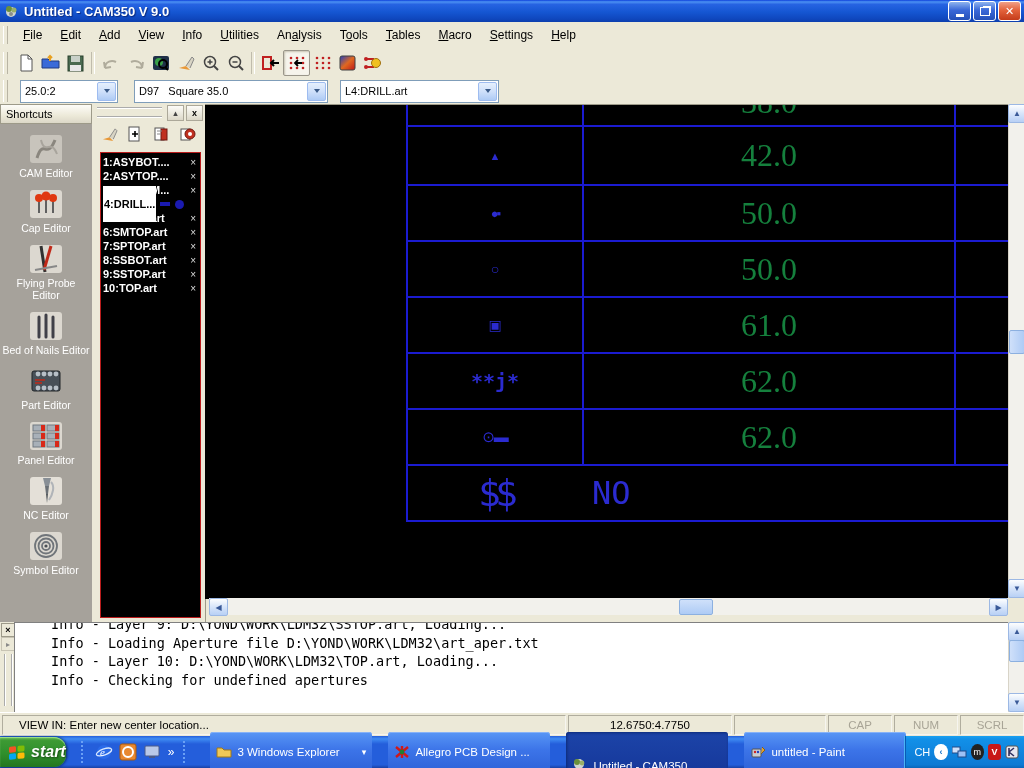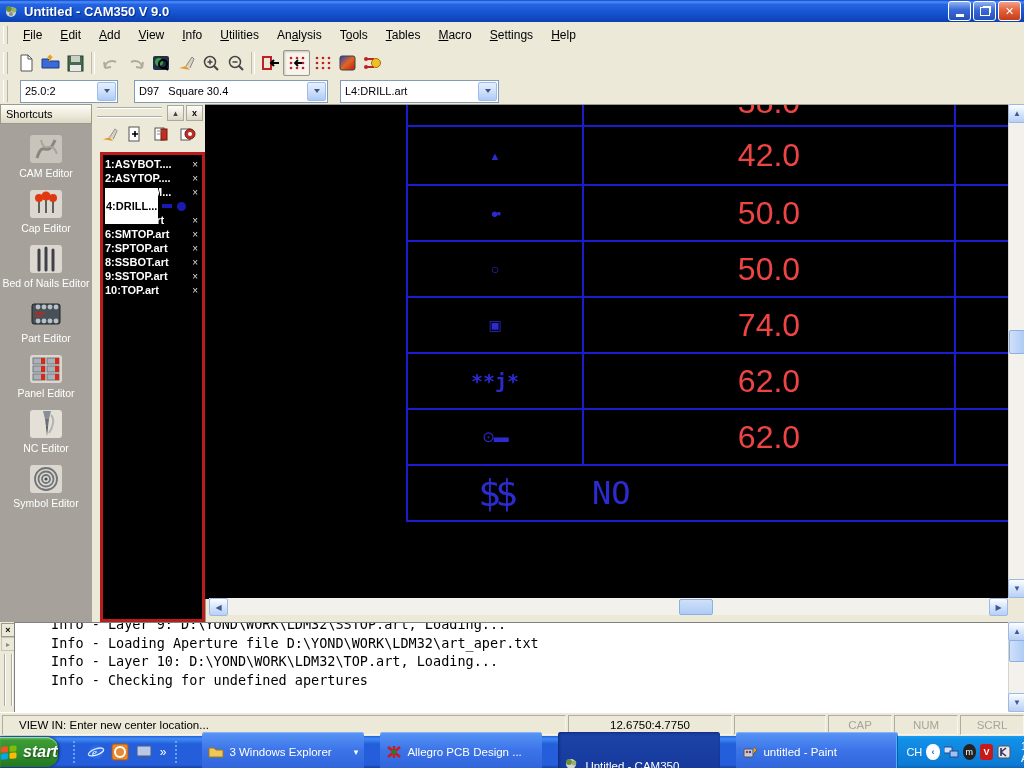--- a/index.html
+++ b/index.html
@@ -50,35 +50,35 @@
   
   .layer-panel{position:absolute;left:92px;top:104px;width:113px;height:518px;background:#ece9d8;border-right:1px solid #9d9a89;}
   .lp-header{height:17px;display:flex;align-items:center;padding:0 2px;}
   .lp-grip{flex:1;height:7px;border-top:2px groove #fff;border-bottom:2px groove #fff;margin:0 3px;}
   .lp-btn{width:15px;height:14px;border:1px solid #aca899;background:linear-gradient(180deg,#fdfcf8,#dcd8c8);
     font-size:9px;display:flex;align-items:center;justify-content:center;margin-left:2px;color:#444;}
   .lp-btn.x{font-weight:bold;color:#000;}
   .lp-tools{height:26px;display:flex;align-items:center;justify-content:space-around;padding:0 4px;}
   .lp-tool{width:21px;height:21px;display:flex;align-items:center;justify-content:center;}
   .layer-list{position:absolute;left:8px;top:48px;width:99px;height:462px;background:#000;
-    border:3px solid #b91c1c;overflow:hidden;padding-top:2px;}
+    border:1px solid #b91c1c;overflow:hidden;padding-top:2px;}
   .layer-row{display:flex;align-items:center;height:14px;margin:0 0 0 2px;}
   .layer-label{font-size:11px;font-weight:bold;color:#fff;white-space:nowrap;flex:1;}
   .layer-row.sel .layer-label{background:#fff;color:#000;flex:0 0 auto;padding:12px 1px;}
   .layer-x{font-size:10px;color:#ddd;margin-right:4px;}
   .sel-dash{width:10px;height:4px;background:#1a1ab0;margin-left:4px;}
   .sel-dot{width:9px;height:9px;border-radius:50%;background:#1a1ab0;margin-left:5px;margin-right:2px;}
   
   .canvas{position:absolute;left:205px;top:104px;width:803px;height:494px;background:#000;overflow:hidden;border-top:1px solid #9d9a89;}
   .dtable{position:absolute;left:201px;top:0;width:880px;border-left:2px solid #1b1bd0;}
   .t-row,.t-partial{display:flex;border-bottom:2px solid #1b1bd0;}
   .t-row{height:54px;} .t-row.r0{height:57px;} .t-partial{height:20px;overflow:hidden;}
   .t-sym{width:174px;display:flex;align-items:center;justify-content:center;color:#2b2bd0;}
   .t-val{width:370px;display:flex;align-items:center;justify-content:center;
-    font-family:Liberation Sans, sans-serif;font-size:32px;color:#ef4444;border-left:2px solid #1b1bd0;border-right:2px solid #1b1bd0;}
+    font-family:Liberation Serif, serif;font-size:32px;color:#15803d;border-left:2px solid #1b1bd0;border-right:2px solid #1b1bd0;}
   .t-note{flex:1;display:flex;align-items:center;font-family:"DejaVu Sans Mono",monospace;font-size:32px;color:#2b2bd0;padding-left:4px;white-space:nowrap;}
   .t-partial .t-val span{margin-top:-26px;}
   .sym0{font-size:11px;} .sym1{font-size:13px;letter-spacing:-2px;} .sym2{font-size:14px;} .sym3{font-size:14px;}
   .sym4{font-size:20px;font-weight:bold;font-family:"DejaVu Sans Mono",monospace;}
   .sym5{font-size:15px;letter-spacing:-1px;} .sym6{font-size:38px;font-family:"DejaVu Sans Mono",monospace;letter-spacing:-6px;padding-right:6px;}
   
   .sb{position:absolute;background:#f2f1ec;}
   .sb-v1{left:1008px;top:104px;width:16px;height:494px;border-left:1px solid #d8d4c8;}
   .sb-h1{left:209px;top:598px;width:799px;height:17px;}
   .sb-corner{position:absolute;left:1008px;top:598px;width:16px;height:17px;background:#ece9d8;}
@@ -112,21 +112,21 @@
   .st-blank{width:58px;}
   .st-ind{width:30px;justify-content:center;color:#a8a496;}
   
   .taskbar{position:absolute;left:0;top:736px;width:1024px;height:32px;
     background:linear-gradient(180deg,#245edb 0%,#3f8cf3 9%,#245edb 25%,#245edb 90%,#1941a5 100%);
     display:flex;align-items:center;}
   .start-btn{height:30px;width:95px;margin-top:0px;border-radius:0 12px 12px 0;
     background:linear-gradient(180deg,#6cbf5a 0%,#3d9a34 12%,#2f8f2c 55%,#24761f 100%);
     box-shadow:inset 0 1px 1px #9fe08c, 1px 0 3px #0a2a66;
     display:flex;align-items:center;color:#fff;font-style:italic;font-weight:bold;font-size:16px;
-    text-shadow:1px 1px 2px #1a4a14;}
+    text-shadow:1px 1px 2px #1a4a14;padding-left:8px;}
   .flag{width:18px;height:16px;display:inline-block;margin-right:5px;}
   .ql{display:flex;align-items:center;margin-left:10px;}
   .ql-grip{width:4px;height:22px;border-left:2px dotted #6aa0f5;margin:0 5px;}
   .ql-icon{width:20px;height:20px;margin:0 2px;display:flex;align-items:center;justify-content:center;border-radius:3px;}
   .ql-more{color:#fff;font-size:12px;margin:0 4px;}
   .task-btn{height:40px;width:150px;margin-left:16px;border-radius:3px;
     background:linear-gradient(180deg,#5896f5 0%,#3c74e8 45%,#2e62d8 100%);
     box-shadow:inset 0 1px 0 #86b2f8;display:flex;align-items:center;gap:5px;padding:0 6px;
     color:#fff;font-size:11.5px;white-space:nowrap;overflow:hidden;}
   .task-btn.active{background:linear-gradient(180deg,#1c44a8 0%,#16389b 100%);box-shadow:inset 1px 1px 3px #0d2a78;align-items:flex-end;}
@@ -303,21 +303,21 @@
 
   <div class="toolbar2">
     <span class="grip"></span>
     <span class="combo c1">
       <span class="cv">25.0:25.0</span>
       <span class="arrow">
           <i></i>
         </span>
     </span>
     <span class="combo c2">
-      <span class="cv">D97   Square 30.4</span>
+      <span class="cv">D97   Square 35.0</span>
       <span class="arrow">
           <i></i>
         </span>
     </span>
     <span class="combo c3">
       <span class="cv">L4:DRILL.art</span>
       <span class="arrow">
           <i></i>
         </span>
     </span>
@@ -340,20 +340,31 @@
           <div class="sc-icon">
             <svg width="34" height="30" viewBox="0 0 34 30">
               <rect x="1" y="1" width="32" height="28" rx="3" fill="#dcd8d0"></rect>
               <path d="M10 12v12M17 10v14M24 12v12" stroke="#606060" stroke-width="2"></path>
               <circle cx="10" cy="9" r="4" fill="#e03810"></circle>
               <circle cx="17" cy="7" r="4.5" fill="#e03810"></circle>
               <circle cx="24" cy="9" r="4" fill="#e03810"></circle>
             </svg>
           </div>
           <div class="sc-label">Cap Editor</div>
+        </div>
+        <div class="sc-item">
+          <div class="sc-icon">
+            <svg width="34" height="30" viewBox="0 0 34 30">
+              <rect x="1" y="1" width="32" height="28" rx="3" fill="#dcd8d0"></rect>
+              <path d="M12 2 L16 28" stroke="#303030" stroke-width="3"></path>
+              <path d="M22 2 L15 26" stroke="#c02818" stroke-width="3"></path>
+              <path d="M6 26 L28 22" stroke="#888" stroke-width="2"></path>
+            </svg>
+          </div>
+          <div class="sc-label">Flying Probe Editor</div>
         </div>
         <div class="sc-item">
           <div class="sc-icon">
             <svg width="34" height="30" viewBox="0 0 34 30">
               <rect x="1" y="1" width="32" height="28" rx="3" fill="#dcd8d0"></rect>
               <path d="M10 6v20M17 4v22M24 6v20" stroke="#404048" stroke-width="3" stroke-linecap="round"></path>
             </svg>
           </div>
           <div class="sc-label">Bed of Nails Editor</div>
         </div>
@@ -475,21 +486,21 @@
         <div class="layer-row">
           <span class="layer-label">3:BOTTOM...</span>
           <span class="layer-x">×</span>
         </div>
         <div class="layer-row sel">
           <span class="layer-label">4:DRILL...</span>
           <span class="sel-dash"></span>
           <span class="sel-dot"></span>
         </div>
         <div class="layer-row">
-          <span class="layer-label">5:DRILL.art</span>
+          <span class="layer-label">5:WORK.art</span>
           <span class="layer-x">×</span>
         </div>
         <div class="layer-row">
           <span class="layer-label">6:SMTOP.art</span>
           <span class="layer-x">×</span>
         </div>
         <div class="layer-row">
           <span class="layer-label">7:SPTOP.art</span>
           <span class="layer-x">×</span>
         </div>
@@ -527,21 +538,21 @@
           <div class="t-val">50.0</div>
           <div class="t-note"></div>
         </div>
         <div class="t-row r2">
           <div class="t-sym sym2">○</div>
           <div class="t-val">50.0</div>
           <div class="t-note"></div>
         </div>
         <div class="t-row r3">
           <div class="t-sym sym3">▣</div>
-          <div class="t-val">74.0</div>
+          <div class="t-val">61.0</div>
           <div class="t-note"></div>
         </div>
         <div class="t-row r4">
           <div class="t-sym sym4">**j*</div>
           <div class="t-val">62.0</div>
           <div class="t-note"></div>
         </div>
         <div class="t-row r5">
           <div class="t-sym sym5">⊙▬</div>
           <div class="t-val">62.0</div>

